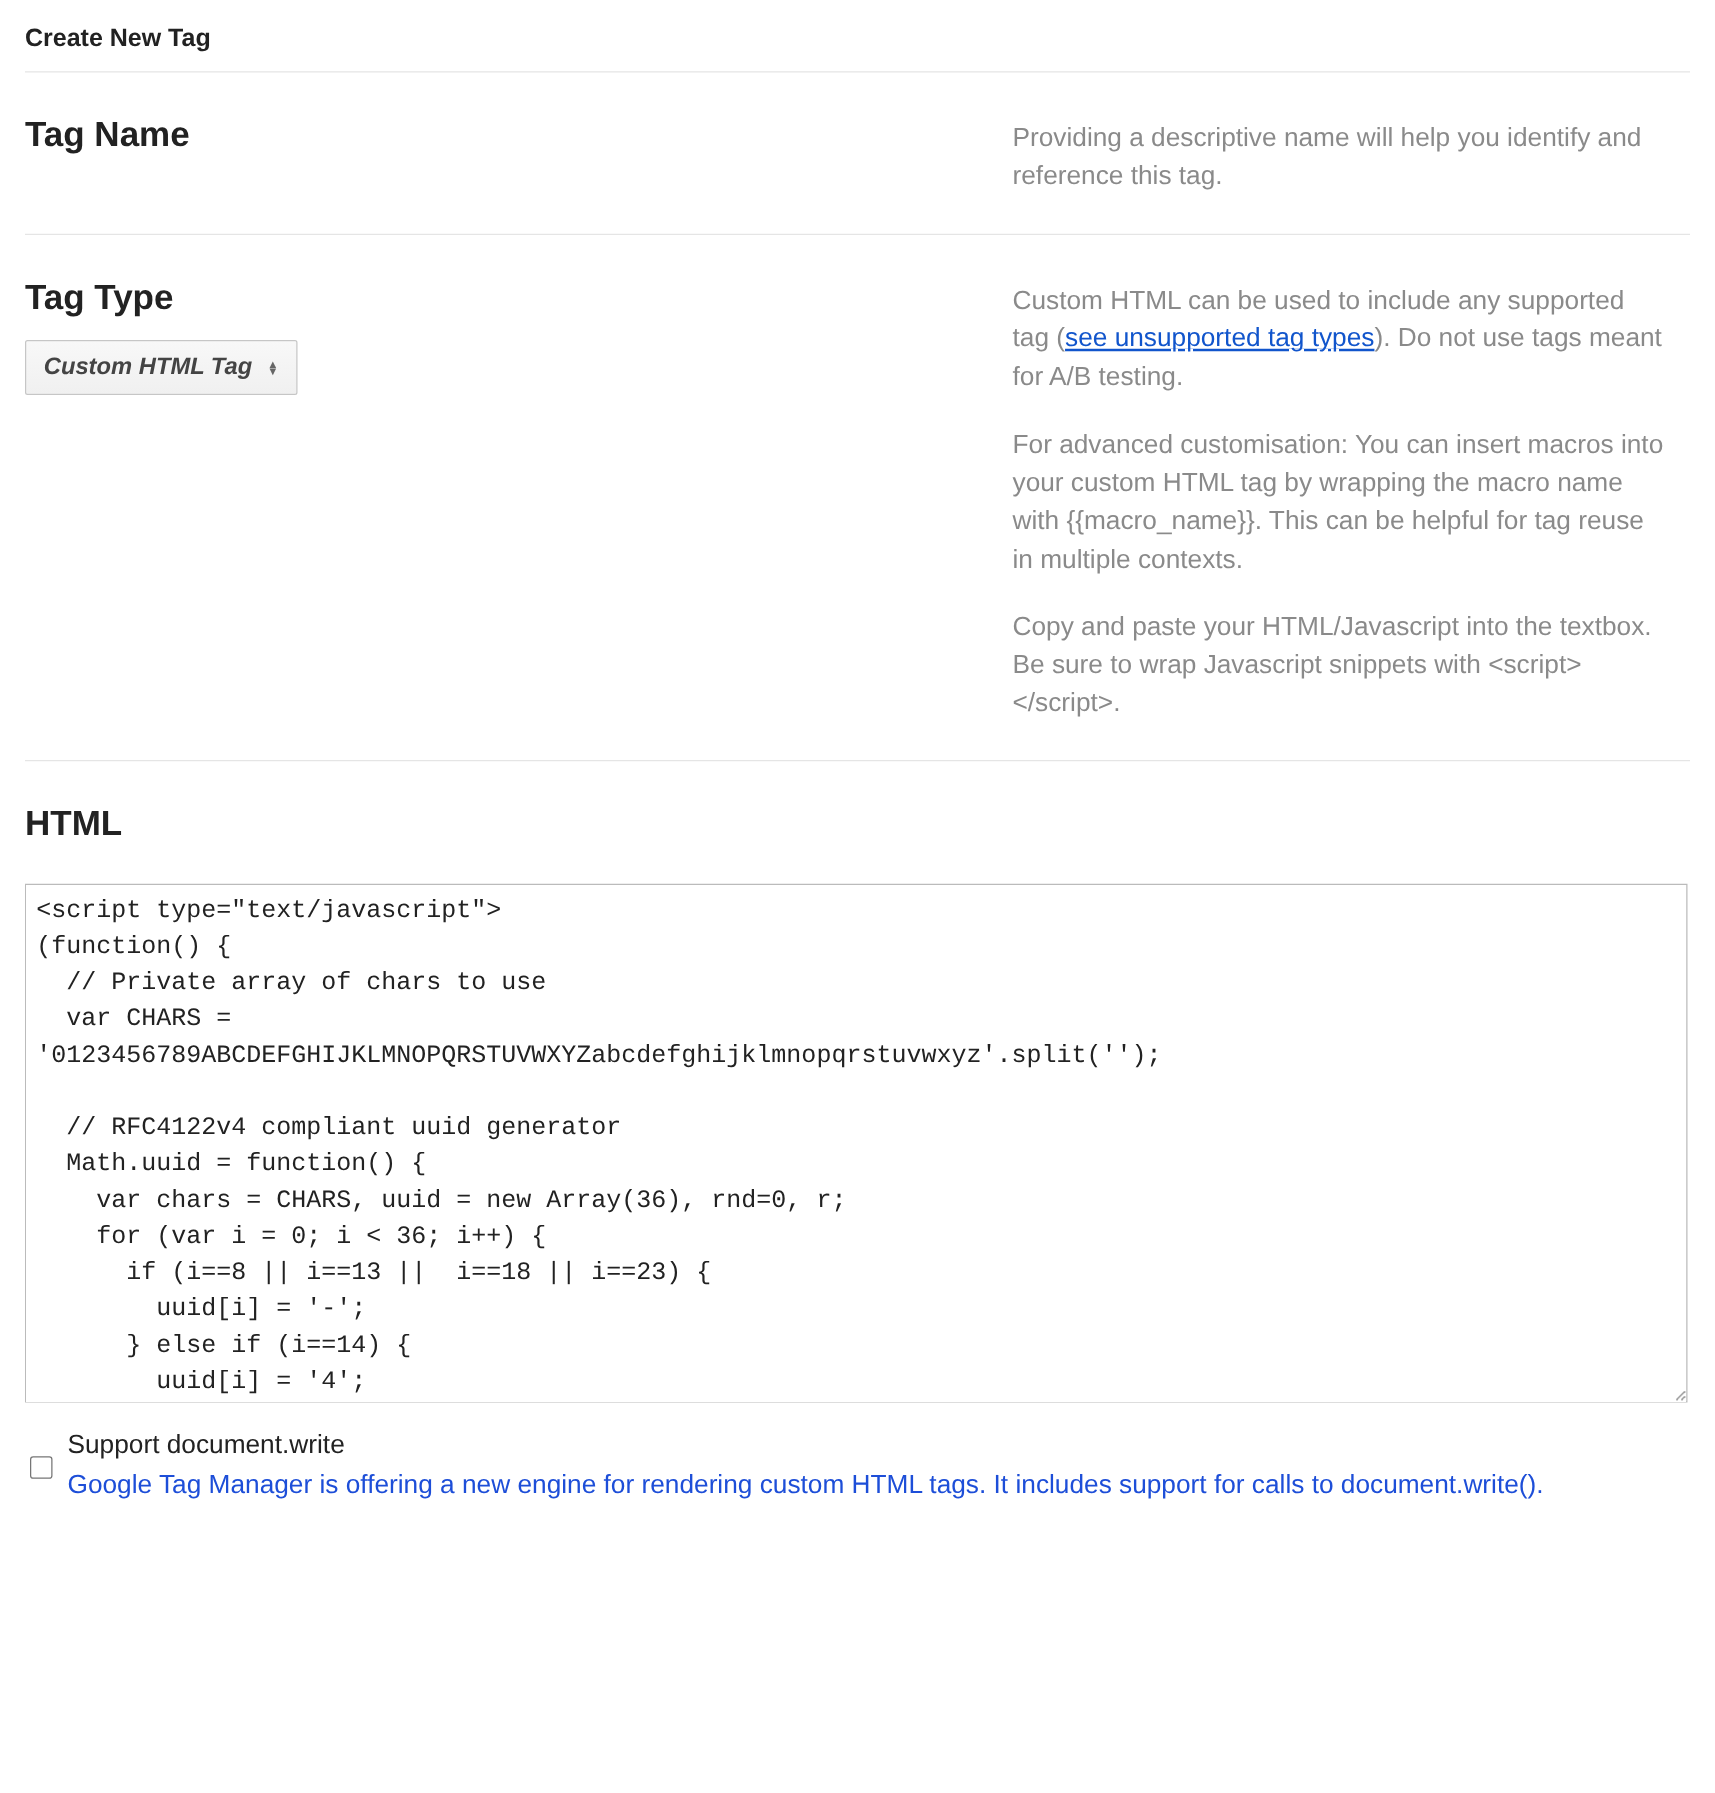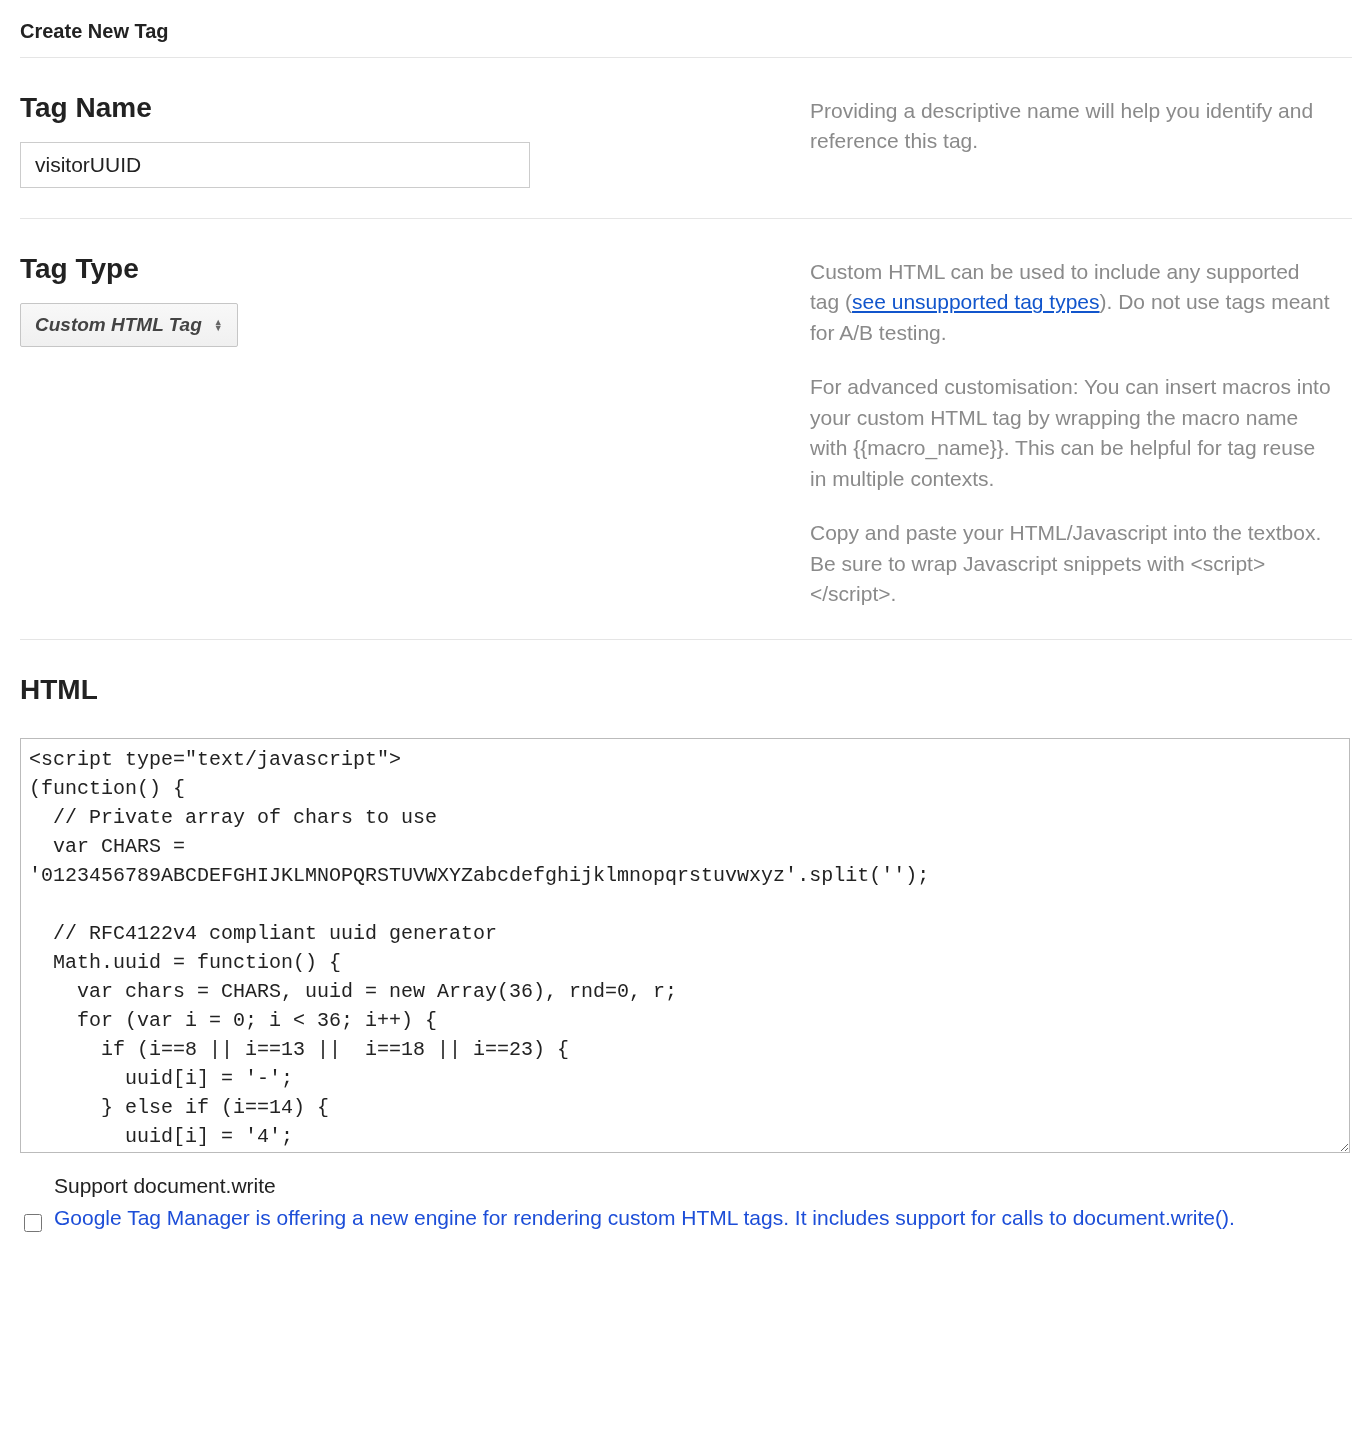--- a/index.html
+++ b/index.html
@@ -91,21 +91,21 @@
       line-height: 1.45;
       padding: 6px 8px;
       resize: both;
       white-space: pre;
       overflow: auto;
       color: #222;
       margin-top: 14px;
     }
     .checkbox-row {
       display: flex;
-      align-items: flex-end;
+      align-items: center;
       margin-top: 14px;
       padding-left: 4px;
     }
     .checkbox-row input[type="checkbox"] {
       width: 18px;
       height: 18px;
       margin-top: 5px;
       margin-right: 12px;
       flex-shrink: 0;
     }
@@ -124,21 +124,20 @@
 </head>
 <body>
 
 <h1 class="page-title">Create New Tag</h1>
 
 <hr class="divider">
 
 <div class="section">
   <div class="section-left">
     <div class="section-label">Tag Name</div>
-    <input type="text" class="text-input" value="visitorUUID" style="">
   </div>
   <div class="section-right">
     <div class="help-text">
       <p>Providing a descriptive name will help you identify and reference this tag.</p>
     </div>
   </div>
 </div>
 
 <hr class="divider">
 

